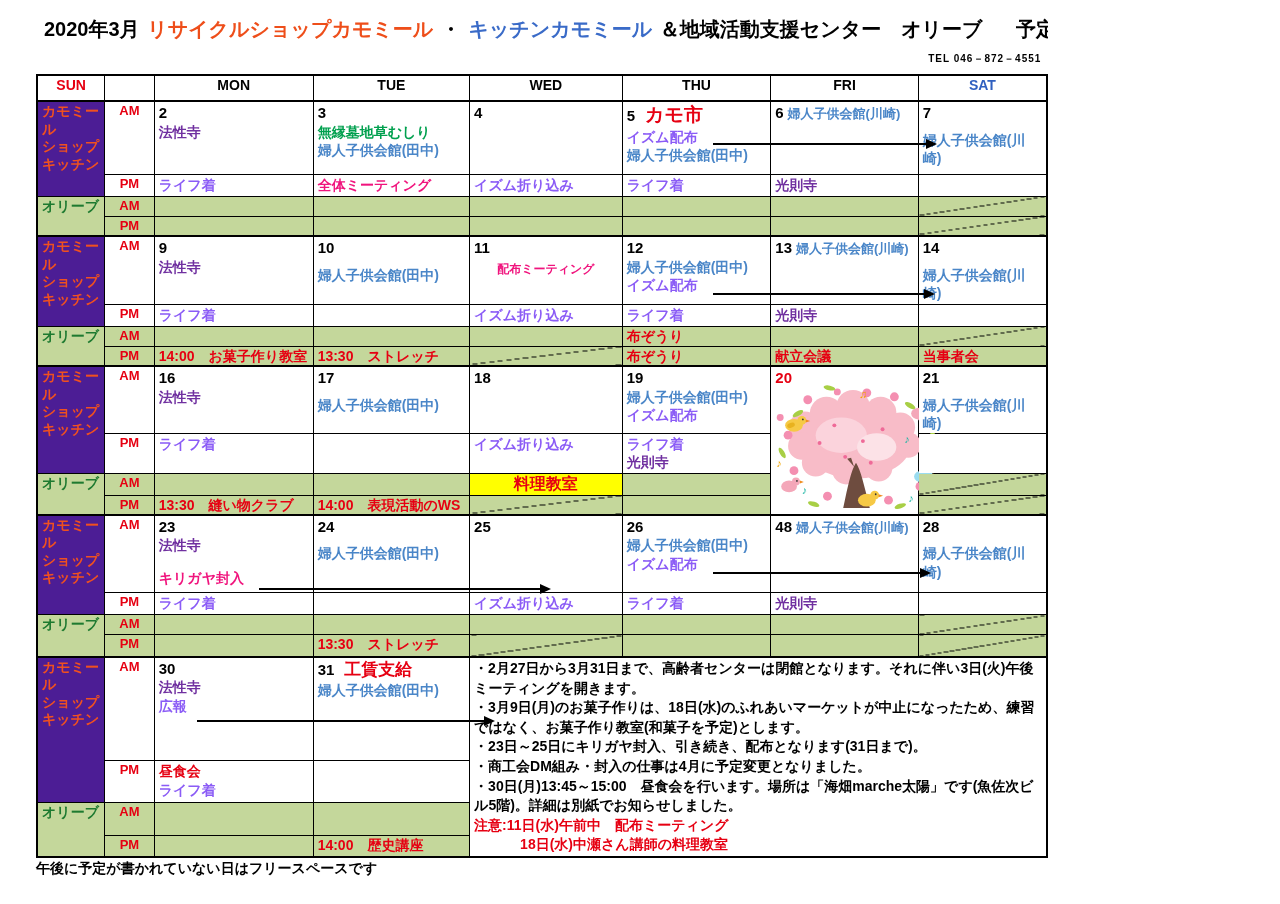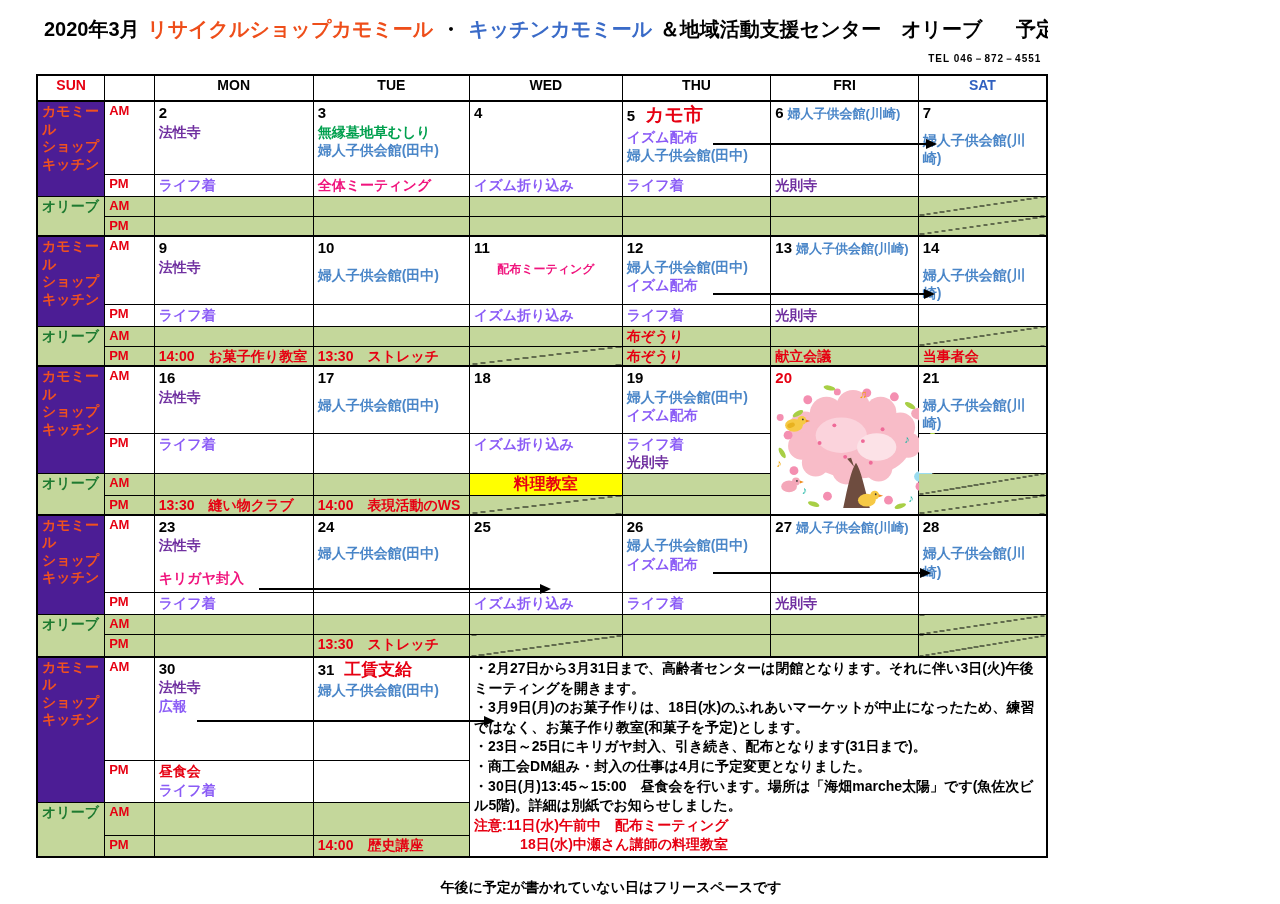--- a/index.html
+++ b/index.html
@@ -20,21 +20,21 @@
   
   table.cal{position:absolute;left:36px;top:74px;border-collapse:collapse;table-layout:fixed;padding-left:45px;}
   table.cal td,table.cal th{border:1.5px solid #000;vertical-align:top;padding:1px 4px;overflow:visible;}
   table.cal{border:2px solid #000;}
   tr.wk>td{border-top:2px solid #000;}
   th.hd{font-size:14px;text-align:center;vertical-align:middle;padding:4px 2px;background:#fff;}
   .hd-sun{color:#e60012;}
   .hd-sat{color:#3060c0;}
   td.lab{font-size:14px;color:#f0511f;vertical-align:middle;line-height:1.25;background:#4c1d95;}
   td.lab-olive{font-size:14px;color:#1e7a30;vertical-align:middle;background:#c4d79b;}
-  td.ampm{font-size:13px;color:#e60012;text-align:left;vertical-align:middle;background:#fff;}
+  td.ampm{font-size:13px;color:#e60012;text-align:center;vertical-align:middle;background:#fff;}
   td.ampm.g{background:#c4d79b;}
   td.cell{font-size:14px;background:#fff;position:relative;line-height:1.3;}
   td.gcell{font-size:14px;background:#c4d79b;position:relative;color:#e60012;line-height:1.15;}
   td.crossed{background-image:linear-gradient(to bottom right,transparent 49.2%,#000 49.2%,#000 50.9%,transparent 50.9%);}
   .dt{font-size:15px;color:#000;}
   .dt-red{color:#e60012;}
   .t-purple{color:#7030a0;}
   .t-blue{color:#4a86c8;}
   .t-green{color:#00a04e;}
   .t-pink{color:#f0147d;}
@@ -49,21 +49,21 @@
   .mt14{margin-top:14px;}
   .mt8{margin-top:8px;}
   
   .arrow{position:absolute;height:0;border-top:2px solid #000;z-index:6;}
   .arrow::after{content:"";position:absolute;right:-2px;top:-6px;width:0;height:0;
     border-left:11px solid #000;border-top:5px solid transparent;border-bottom:5px solid transparent;}
   
   td.notes{background:#fff;font-size:14px;line-height:1.40;padding:2px 6px;vertical-align:top;}
   .warn{color:#e60012;}
   .warn2{color:#e60012;padding-left:46px;}
-  .footer{position:absolute;left:36px;top:860px;width:1150px;text-align:center;font-size:14px;margin-top:19px;}
+  .footer{position:absolute;left:36px;top:860px;width:1150px;text-align:left;font-size:14px;}
   
   td.treecell{position:relative;padding:1px 4px;}
   .tree{position:absolute;left:1px;top:17px;}
 </style>
 </head>
 <body>
 <div class="page">
 
 <div class="title">
   <span class="t-period">2020年3月</span>
@@ -415,21 +415,21 @@
   <td class="cell">
     <div class="dt">25</div>
   </td>
   <td class="cell">
     <div class="dt">26</div>
     <div class="t-blue">婦人子供会館(田中)</div>
     <div class="t-black">イズム配布</div>
     <span class="arrow" style="left:90px;top:56px;width:216px;"></span>
   </td>
   <td class="cell">
-    <div><span class="dt">27</span> <span class="t-blue sm">婦人子供会館(川崎)</span></div>
+    <div><span class="dt">48</span> <span class="t-blue sm">婦人子供会館(川崎)</span></div>
   </td>
   <td class="cell">
     <div class="dt">28</div>
     <div class="t-blue mt8">婦人子供会館(川崎)</div>
   </td>
 </tr>
 <tr style="height:22px">
   <td class="ampm">PM</td>
   <td class="cell">
             <div class="t-black">ライフ着</div>

